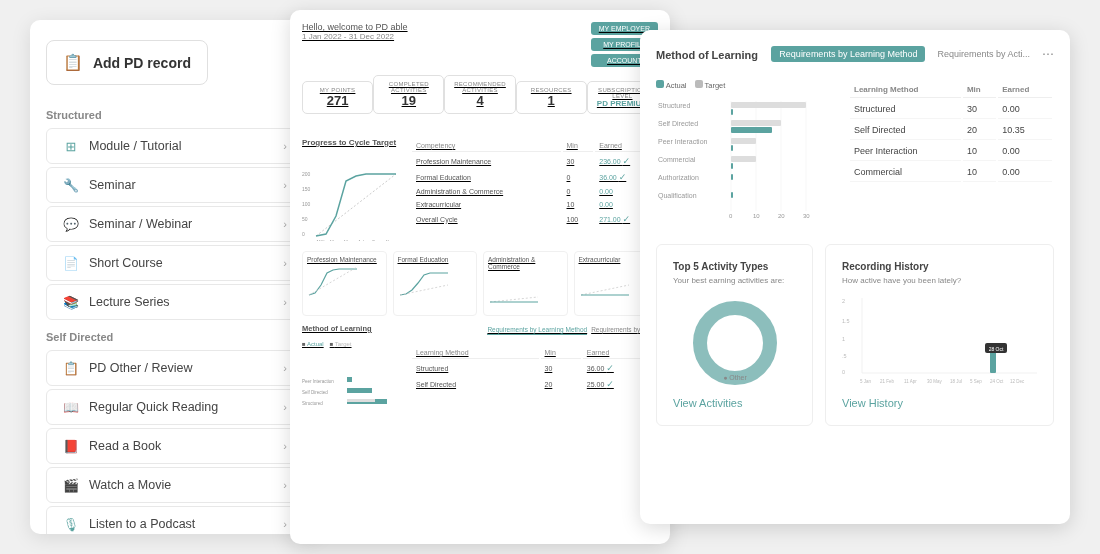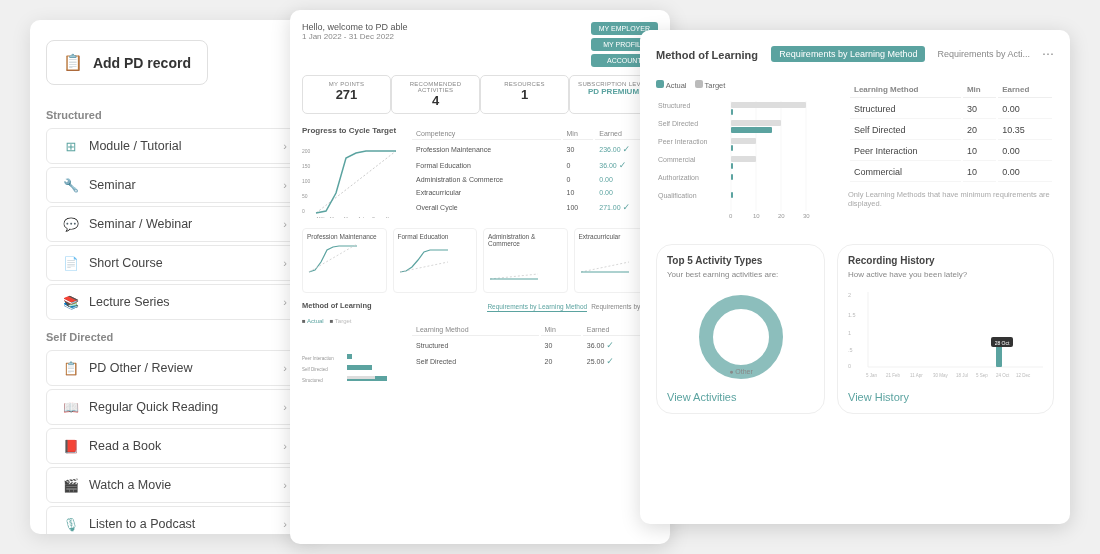--- a/index.html
+++ b/index.html
@@ -101,20 +101,21 @@
       position: absolute;
       left: 290px;
       top: 10px;
       width: 380px;
       height: 534px;
       background: white;
       border-radius: 10px;
       box-shadow: 0 4px 20px rgba(0,0,0,0.15);
       overflow: hidden;
       padding: 12px;
+      text-decoration: underline;
     }
 
     .dashboard-header {
       display: flex;
       justify-content: space-between;
       align-items: flex-start;
       margin-bottom: 8px;
     }
 
     .dashboard-greeting {
@@ -142,21 +143,22 @@
       border-radius: 3px;
       border: none;
       cursor: pointer;
       text-align: center;
       white-space: nowrap;
     }
 
     .stats-row {
       display: flex;
       gap: 0;
-      margin-bottom: 12px;
+      margin-bottom: 24px;
+      align-items: flex-end;
     }
 
     .stat-box {
       flex: 1;
       border: 1px solid #e0e0e0;
       border-radius: 5px;
       padding: 5px 6px;
       text-align: center;
     }
 
@@ -176,21 +178,21 @@
     .stat-value.premium {
       font-size: 8px;
       color: #5ba3a0;
       font-weight: 700;
     }
 
     .chart-title {
       font-size: 8px;
       font-weight: 600;
       color: #555;
-      margin-bottom: 8px;
+      margin-bottom: 19px;
     }
 
     .competency-table {
       width: 100%;
       font-size: 7px;
       color: #555;
     }
 
     .competency-table th {
       text-align: left;
@@ -376,22 +378,22 @@
 
     .bottom-panels {
       display: flex;
       gap: 12px;
       margin-top: 14px;
     }
 
     .bottom-panel {
       flex: 1;
       border: 1px solid #eee;
-      border-radius: 16px;
-      padding: 10px;
+      border-radius: 6px;
+      padding: 16px;
     }
 
     .bottom-panel-title {
       font-size: 10px;
       font-weight: 600;
       color: #444;
       margin-bottom: 4px;
     }
 
     .bottom-panel-sub {
@@ -522,20 +524,24 @@
         <button class="emp-btn">ACCOUNT</button>
       </div>
     </div>
 
     <div class="stats-row">
       <div class="stat-box">
         <div class="stat-label">MY POINTS</div>
         <div class="stat-value">271</div>
       </div>
       <div class="stat-box">
+        <div class="stat-label">COMPLETED ACTIVITIES</div>
+        <div class="stat-value">19</div>
+      </div>
+      <div class="stat-box">
         <div class="stat-label">RECOMMENDED ACTIVITIES</div>
         <div class="stat-value">4</div>
       </div>
       <div class="stat-box">
         <div class="stat-label">RESOURCES</div>
         <div class="stat-value">1</div>
       </div>
       <div class="stat-box">
         <div class="stat-label">SUBSCRIPTION LEVEL</div>
         <div class="stat-value premium">PD PREMIUM</div>
@@ -767,21 +773,20 @@
               <td>10</td>
               <td>0.00</td>
             </tr>
             <tr>
               <td>Commercial</td>
               <td>10</td>
               <td>0.00</td>
             </tr>
           </tbody>
         </table>
-        <div class="note-text">Only Learning Methods that have minimum requirements are displayed.</div>
       </div>
     </div>
 
     <div class="bottom-panels">
       <div class="bottom-panel">
         <div class="bottom-panel-title">Top 5 Activity Types</div>
         <div class="bottom-panel-sub">Your best earning activities are:</div>
         <div class="donut-area">
           <svg width="90" height="90">
 

